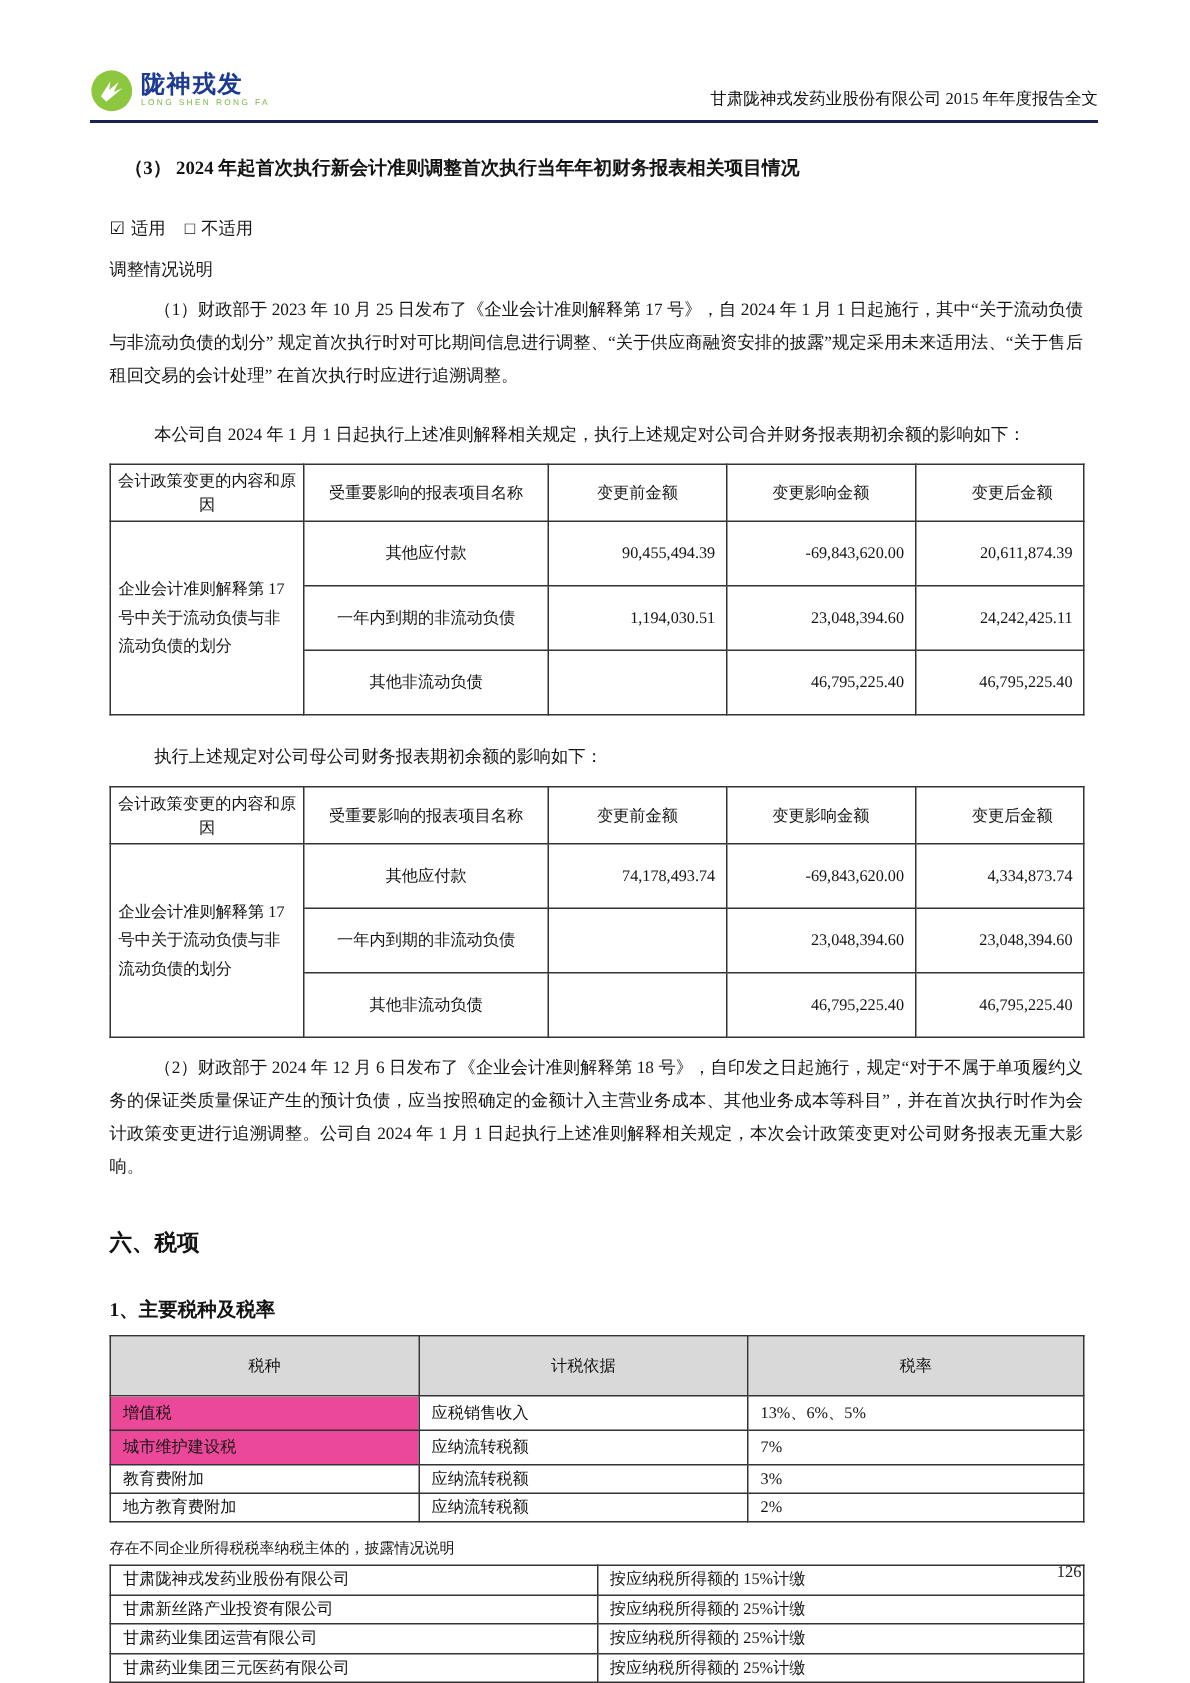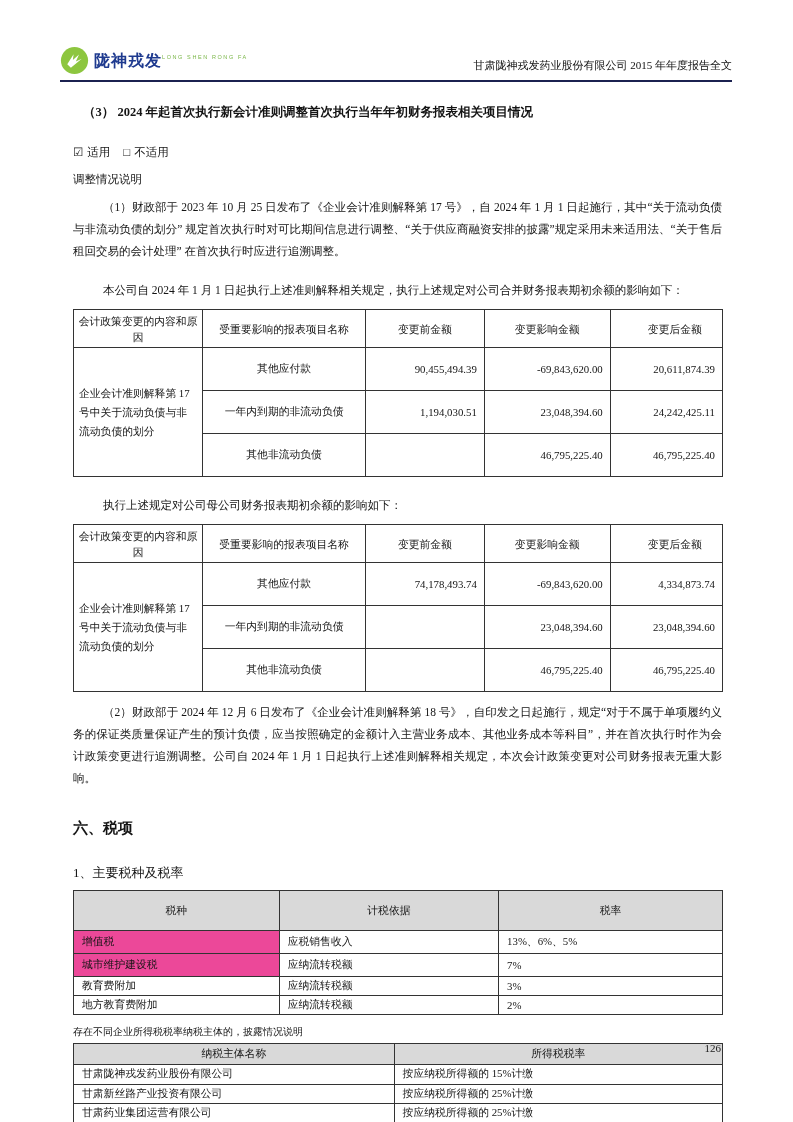--- a/index.html
+++ b/index.html
@@ -14,21 +14,21 @@
     overflow: hidden;
   }
   
   .hdr {
     display: flex; justify-content: space-between; align-items: flex-end;
     border-bottom: 2.5px solid #1b2150;
     padding-bottom: 5px;
   }
   .logo { display: flex; align-items: center; gap: 5px; }
   .logo-mark { width: 29px; height: 29px; flex: 0 0 auto; }
-  .logo-txt { display: flex; flex-direction: row; line-height: 1; }
+  .logo-txt { display: flex; flex-direction: column; line-height: 1; }
   .logo-brand { font-size: 16px; font-weight: bold; color: #1e3a8f; letter-spacing: 1px; font-family: "Liberation Sans", sans-serif; }
   .logo-sub { font-size: 5.5px; color: #7ab648; letter-spacing: 1.6px; margin-top: 2px; font-family: "Liberation Sans", sans-serif; }
   .hdr-title { font-size: 11px; color: #111; padding-bottom: 2px; }
   
   .content { padding-left: 13px; padding-right: 10px; }
   .h3 { font-size: 12.5px; font-weight: bold; margin: 22px 0 0 10px; }
   .applyline { margin-top: 24px; font-size: 11.5px; }
   .applyline .box { margin-right: 4px; }
   .applyline .second { margin-left: 10px; }
   .plain { margin-top: 12px; font-size: 11.5px; }
@@ -60,21 +60,21 @@
   .tax-tbl .c3 { width: 34.5%; }
   .tax-tbl td { text-align: left; padding: 2px 8px; }
   .tax-tbl tr.tall td { height: 23px; }
   .tax-tbl tr.short td { height: 19px; }
   .ent-tbl th { height: 21px; text-align: center; background: #d9d9d9; }
   .ent-tbl .c1 { width: 49.4%; }
   .ent-tbl .c2 { width: 50.6%; }
   .ent-tbl td { height: 19.5px; text-align: left; padding: 1px 8px; }
   
   .h1 { font-size: 15px; font-weight: bold; margin-top: 30px; }
-  .h2 { font-size: 13px; font-weight: normal; margin-top: 26px; }
+  .h2 { font-size: 13px; font-weight: bold; margin-top: 26px; }
   .note-line { margin-top: 10px; font-size: 10px; }
   .ent-tbl { margin-top: 4px; }
   
   .pagenum { position: absolute; right: 72px; bottom: 68px; font-size: 11px; color: #222; }
 </style>
 </head>
 <body>
 
 <div class="page">
 
@@ -202,24 +202,20 @@
         <td>应纳流转税额</td>
         <td>2%</td>
       </tr>
     </tbody>
       </table>
 
     <div class="note-line">存在不同企业所得税税率纳税主体的，披露情况说明</div>
 
     <table class="ent-tbl">
       <tbody>
-          <tr>
-        <th class="c1">纳税主体名称</th>
-        <th class="c2">所得税税率</th>
-      </tr>
       <tr>
         <td>甘肃陇神戎发药业股份有限公司</td>
         <td>按应纳税所得额的 15%计缴</td>
       </tr>
       <tr>
         <td>甘肃新丝路产业投资有限公司</td>
         <td>按应纳税所得额的 25%计缴</td>
       </tr>
       <tr>
         <td>甘肃药业集团运营有限公司</td>

